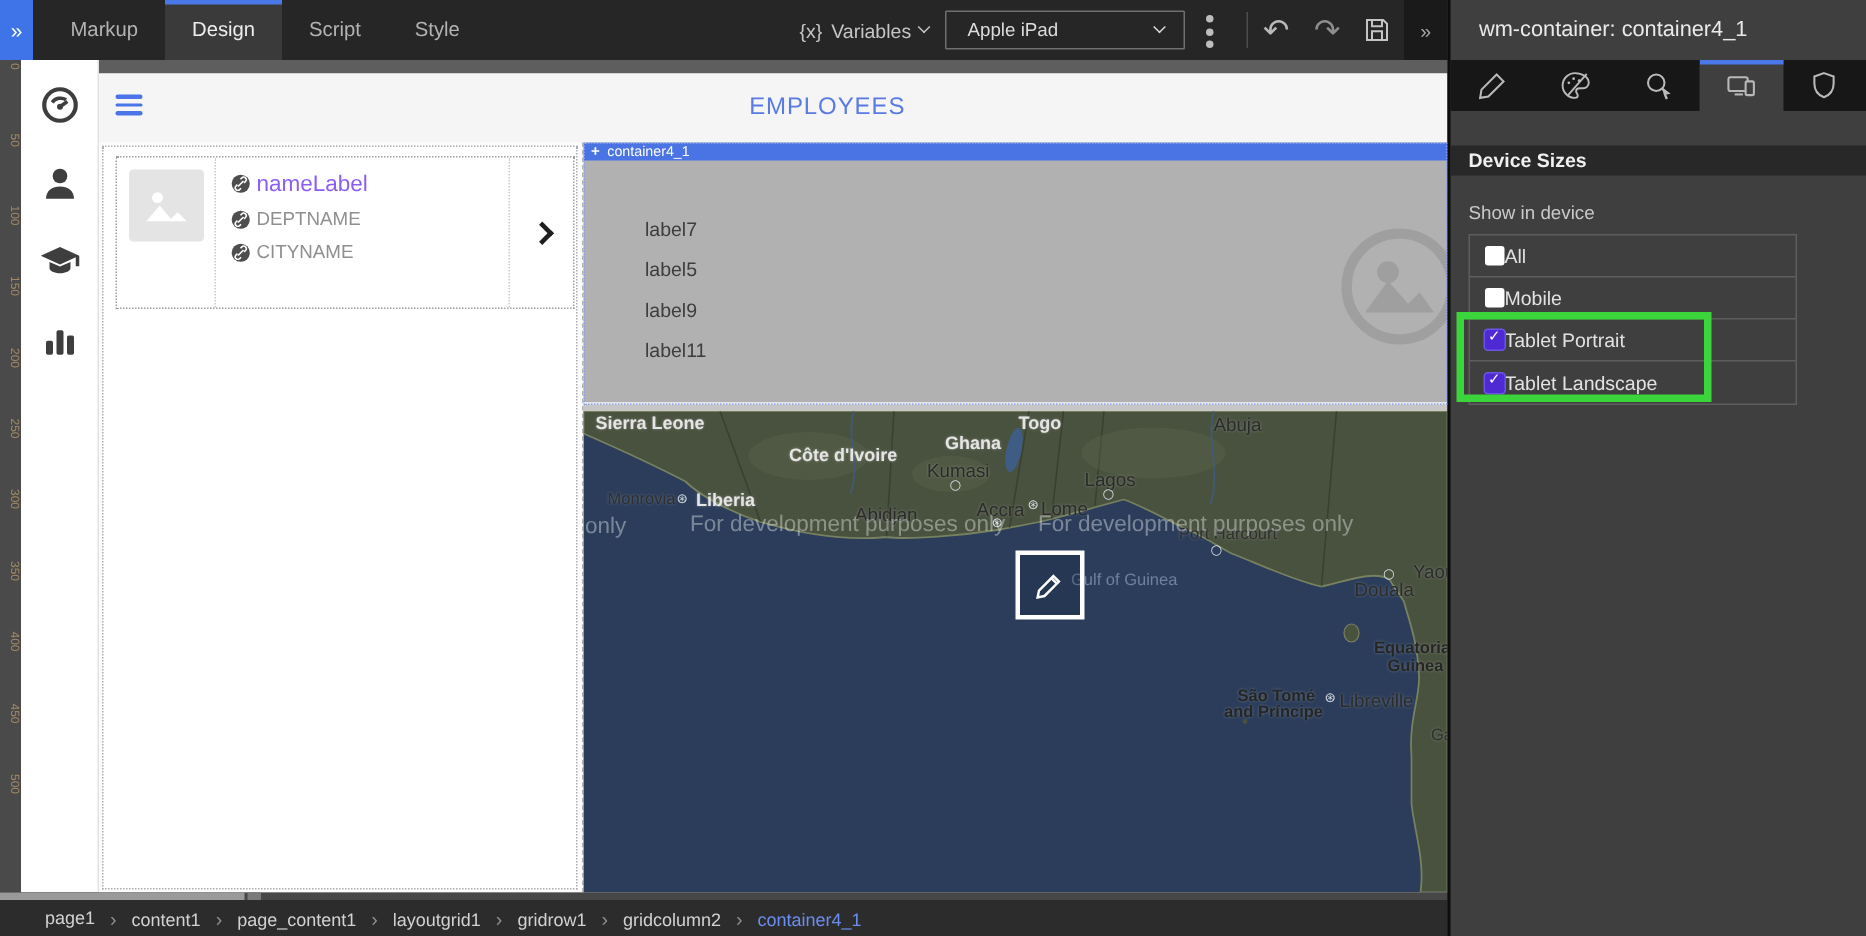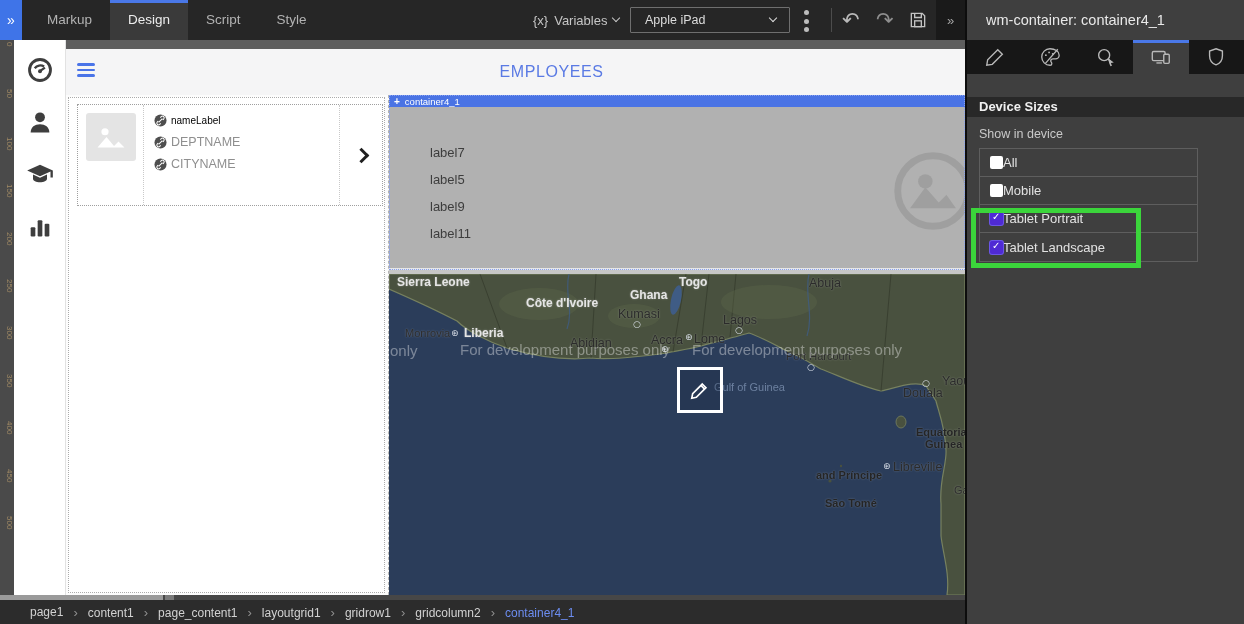--- a/index.html
+++ b/index.html
@@ -59,21 +59,21 @@
   .list-widget{position:absolute;left:2px;top:2px;right:3px;bottom:2px;border:1px dotted #ababab;background:#fff;}
   .card{position:absolute;left:8px;top:6px;width:306px;height:102px;border:1px dotted #9f9f9f;
     background:#fff;display:flex;cursor:pointer;}
   .card-img-cell{width:66px;padding:8px;border-right:1px dotted #c9c9c9;}
   .img-ph{width:50px;height:48px;background:#e4e4e4;border-radius:3px;display:flex;
     align-items:center;justify-content:center;}
   .img-ph svg{width:36px;height:30px;}
   .card-text{flex:1;padding:9px 10px;border-right:1px dotted #c9c9c9;}
   .bind-row{display:flex;align-items:center;gap:4px;margin-bottom:8px;}
   .bind-row svg{width:13px;height:13px;flex:none;}
-  .t-name{font-size:10px;color:#000000;}
+  .t-name{font-size:15px;color:#8b5cf6;}
   .t-sub{font-size:12.5px;color:#8f8f8f;}
   .card-chev{width:42px;display:flex;align-items:center;justify-content:center;}
   .card-chev i{display:block;width:11px;height:11px;border-right:3.2px solid #1f1f1f;
     border-bottom:3.2px solid #1f1f1f;transform:rotate(-45deg);}
 
   .col-right{position:relative;width:576px;background:#b1b1b1;overflow:hidden;}
   .sel-outline{position:absolute;left:0;top:0;width:576px;height:175px;border:1px dotted #86a0f0;
     pointer-events:none;z-index:3;}
   .sel-bar{height:12px;background:#4a73e4;color:#fff;font-size:9.5px;line-height:13px;
     padding-left:5px;display:flex;gap:5px;overflow:hidden;cursor:move;}
@@ -111,21 +111,21 @@
   
   .right-panel{position:absolute;left:965px;top:0;width:279px;height:624px;background:#3f3f3f;
     border-left:2px solid #0d0d0d;}
   .panel-header{height:40px;line-height:40px;padding-left:19px;font-size:14.5px;color:#e9e9e9;}
   .panel-tabs{height:34px;display:flex;background:#171717;}
   .ptab{flex:1;display:flex;align-items:center;justify-content:center;color:#b9b9b9;cursor:pointer;}
   .ptab svg{width:22px;height:22px;}
   .ptab.active{background:#3f3f3f;box-shadow:inset 0 3px 0 #4a78e8;}
   .section-header{margin-top:23px;height:20px;line-height:20px;background:#282828;padding-left:12px;
     font-size:13px;font-weight:bold;color:#f0f0f0;}
-  .show-label{margin:10px 0 7px 12px;font-size:12.5px;color:#c9c9c9;}
+  .show-label{margin:18px 0 7px 12px;font-size:12.5px;color:#c9c9c9;}
   .dev-list{margin-left:12px;width:219px;border:1px solid #5e5e5e;}
   .dev-row{height:28px;display:flex;align-items:center;padding-left:10px;
     border-bottom:1px solid #5e5e5e;cursor:pointer;}
   .dev-row:last-of-type{border-bottom:none;}
   .cbx{position:relative;width:13px;height:13px;background:#fff;border-radius:2px;flex:none;cursor:pointer;}
   .dev-row.checked .cbx{background:#4f2ad4;box-shadow:0 0 0 1px #6b55e8;}
   .dev-row.checked .cbx::after{content:"✓";position:absolute;left:2px;top:-1px;color:#fff;
     font-size:10px;font-weight:bold;font-family:"DejaVu Sans",sans-serif;}
   .dev-label{font-size:13px;color:#e2e2e2;}
   .green-rect{position:absolute;left:4px;top:208px;width:170px;height:60px;border:5px solid #3bd53b;
@@ -321,21 +321,21 @@
             <ellipse cx="287" cy="26" rx="5" ry="15" fill="#3f5c85" transform="rotate(12 287 26)"></ellipse>
             <ellipse cx="512" cy="148" rx="5" ry="6" fill="#49513f" stroke="#77815f" stroke-width="0.8"></ellipse>
             <circle cx="441" cy="207" r="1.6" fill="#49513f"></circle>
             <circle cx="452" cy="192" r="1.2" fill="#49513f"></circle>
           </svg>
           <span class="map-label t-country" style="left: 8px; top: 1px;">Sierra Leone</span>
             <span class="map-label t-country" style="left: 137px; top: 22px;">Côte d'Ivoire</span>
             <span class="map-label t-country" style="left: 241px; top: 14px;">Ghana</span>
             <span class="map-label t-country" style="left: 290px; top: 1px;">Togo</span>
             <span class="map-label t-country" style="left: 75px; top: 52px;">Liberia</span>
-            <span class="map-label t-country-sm" style="left: 436px; top: 184px; margin-top: 39px;">São Tomé</span>
+            <span class="map-label t-country-sm" style="left: 436px; top: 184px;">São Tomé</span>
             <span class="map-label t-country-sm" style="left: 427px; top: 195px;">and Príncipe</span>
             <span class="map-label t-country-sm" style="left: 527px; top: 152px;">Equatoria</span>
             <span class="map-label t-country-sm" style="left: 536px; top: 164px;">Guinea</span>
             <span class="map-label t-city-lg" style="left: 420px; top: 2px;">Abuja</span>
             <span class="map-label t-city-lg" style="left: 229px; top: 33px;">Kumasi</span>
             <span class="map-label t-city" style="left: 16px; top: 53px;">Monrovia</span>
             <span class="map-label t-city-lg" style="left: 181px; top: 62px;">Abidjan</span>
             <span class="map-label t-city-lg" style="left: 262px; top: 59px;">Accra</span>
             <span class="map-label t-city-lg" style="left: 305px; top: 58px;">Lome</span>
             <span class="map-label t-city-lg" style="left: 334px; top: 39px;">Lagos</span>

